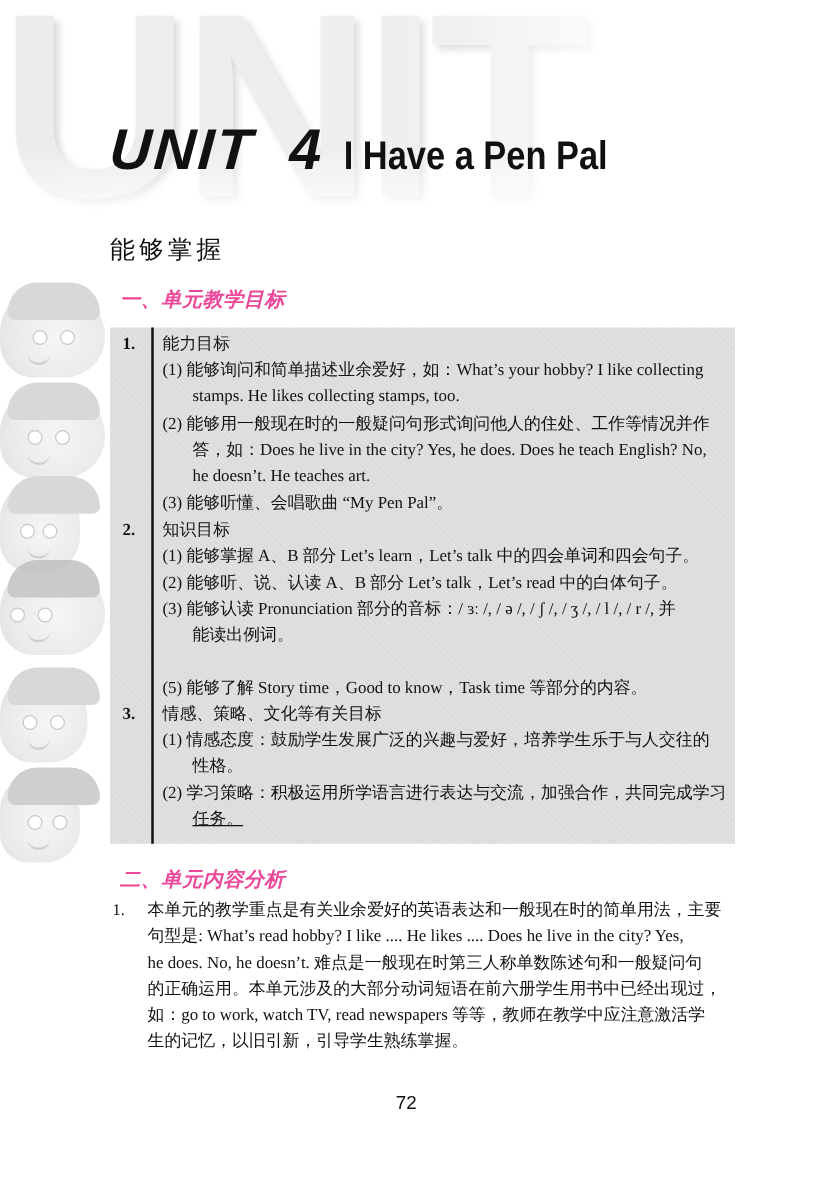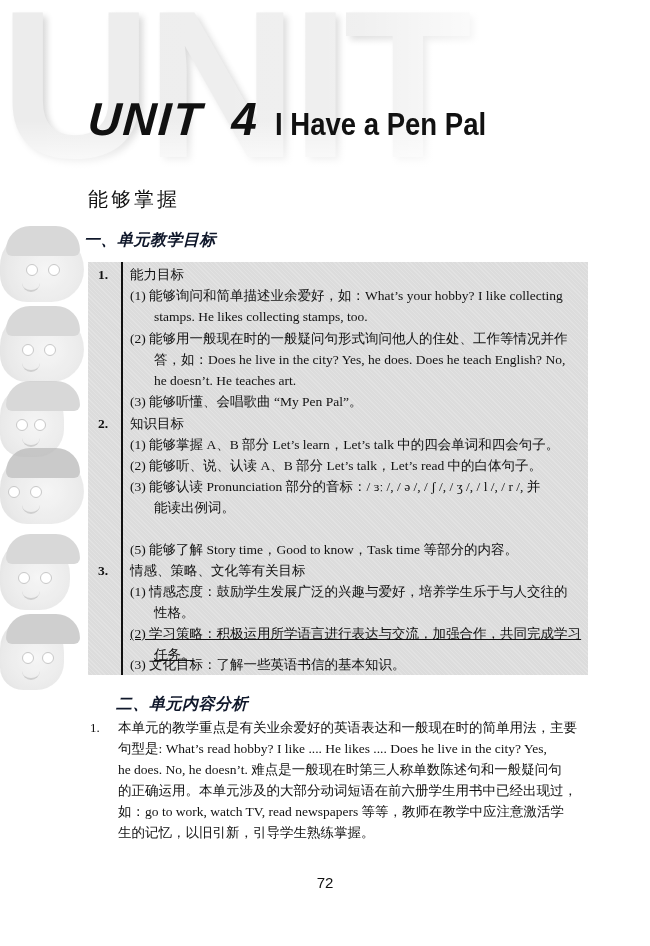--- a/index.html
+++ b/index.html
@@ -63,23 +63,23 @@
   .mascot .mouth {
     position: absolute; left: 22px; top: 52px; width: 18px; height: 8px;
     border-bottom: 2px solid #c4c4c4; border-radius: 0 0 10px 10px;
   }
   .h-overview {
     position: absolute; left: 88px; top: 186px;
     font-family: "DejaVu Sans", sans-serif; font-size: 20px; letter-spacing: 3px;
     color: #111;
   }
   .h-section {
-    position: absolute; left: 84px;
+    position: absolute; left: 96px;
     font-family: Liberation Sans, sans-serif; font-weight: bold; font-style: italic;
-    font-size: 16px; color: #0f172a; letter-spacing: 0.5px;
+    font-size: 16px; color: #ec4899; letter-spacing: 0.5px;
   }
   .goal-box {
     position: absolute; left: 88px; top: 262px; width: 500px; height: 413px;
     background: #dcdcdc;
     background-image: repeating-linear-gradient(45deg, rgba(255,255,255,0.18) 0 1px, rgba(0,0,0,0) 1px 3px);
   }
   .goal-box .divider {
     position: absolute; left: 33px; top: 0; width: 2px; height: 413px; background: #111;
   }
   .goal-line {
@@ -165,26 +165,25 @@
   <div class="goal-line" style="left:42px; top:172px;">(1) 能够掌握 A、B 部分 Let’s learn，Let’s talk 中的四会单词和四会句子。</div>
   <div class="goal-line" style="left:42px; top:193px;">(2) 能够听、说、认读 A、B 部分 Let’s talk，Let’s read 中的白体句子。</div>
   <div class="goal-line" style="left:42px; top:214px;">(3) 能够认读 Pronunciation 部分的音标：/ ɜː /, / ə /, / ʃ /, / ʒ /, / l /, / r /, 并</div>
   <div class="goal-line" style="left:66px; top:235px;">能读出例词。</div>
   <div class="goal-line" style="left:42px; top:277px;">(5) 能够了解 Story time，Good to know，Task time 等部分的内容。</div>
 
   <div class="num" style="top:298px;">3.</div>
   <div class="goal-line" style="left:42px; top:298px;">情感、策略、文化等有关目标</div>
   <div class="goal-line" style="left:42px; top:319px;">(1) 情感态度：鼓励学生发展广泛的兴趣与爱好，培养学生乐于与人交往的</div>
   <div class="goal-line" style="left:66px; top:340px;text-align:center;">性格。</div>
-  <div class="goal-line" style="left:42px; top:361px;text-decoration:underline;">(2) 学习策略：积极运用所学语言进行表达与交流，加强合作，共同完成学习</div>
+  <div class="goal-line" style="left:42px; top:361px;">(2) 学习策略：积极运用所学语言进行表达与交流，加强合作，共同完成学习</div>
   <div class="goal-line" style="left:66px; top:382px;text-decoration:underline;">任务。</div>
-  <div class="goal-line" style="left:42px; top:393px; top:392px;">(3) 文化目标：了解一些英语书信的基本知识。</div>
 </div>
 
-<div class="h-section" style="top:694px;margin-left:32px;">二、单元内容分析</div>
+<div class="h-section" style="top:694px;">二、单元内容分析</div>
 
 <div class="para-line" style="left:90px; top:717px; font-size:13px;">1.</div>
 <div class="para-line" style="top:717px;">本单元的教学重点是有关业余爱好的英语表达和一般现在时的简单用法，主要</div>
 <div class="para-line" style="top:738px;">句型是: What’s read hobby? I like .... He likes .... Does he live in the city? Yes,</div>
 <div class="para-line" style="top:759px;">he does. No, he doesn’t. 难点是一般现在时第三人称单数陈述句和一般疑问句</div>
 <div class="para-line" style="top:780px;">的正确运用。本单元涉及的大部分动词短语在前六册学生用书中已经出现过，</div>
 <div class="para-line" style="top:801px;">如：go to work, watch TV, read newspapers 等等，教师在教学中应注意激活学</div>
 <div class="para-line" style="top:822px;">生的记忆，以旧引新，引导学生熟练掌握。</div>
 
 <div class="page-num">72</div>

